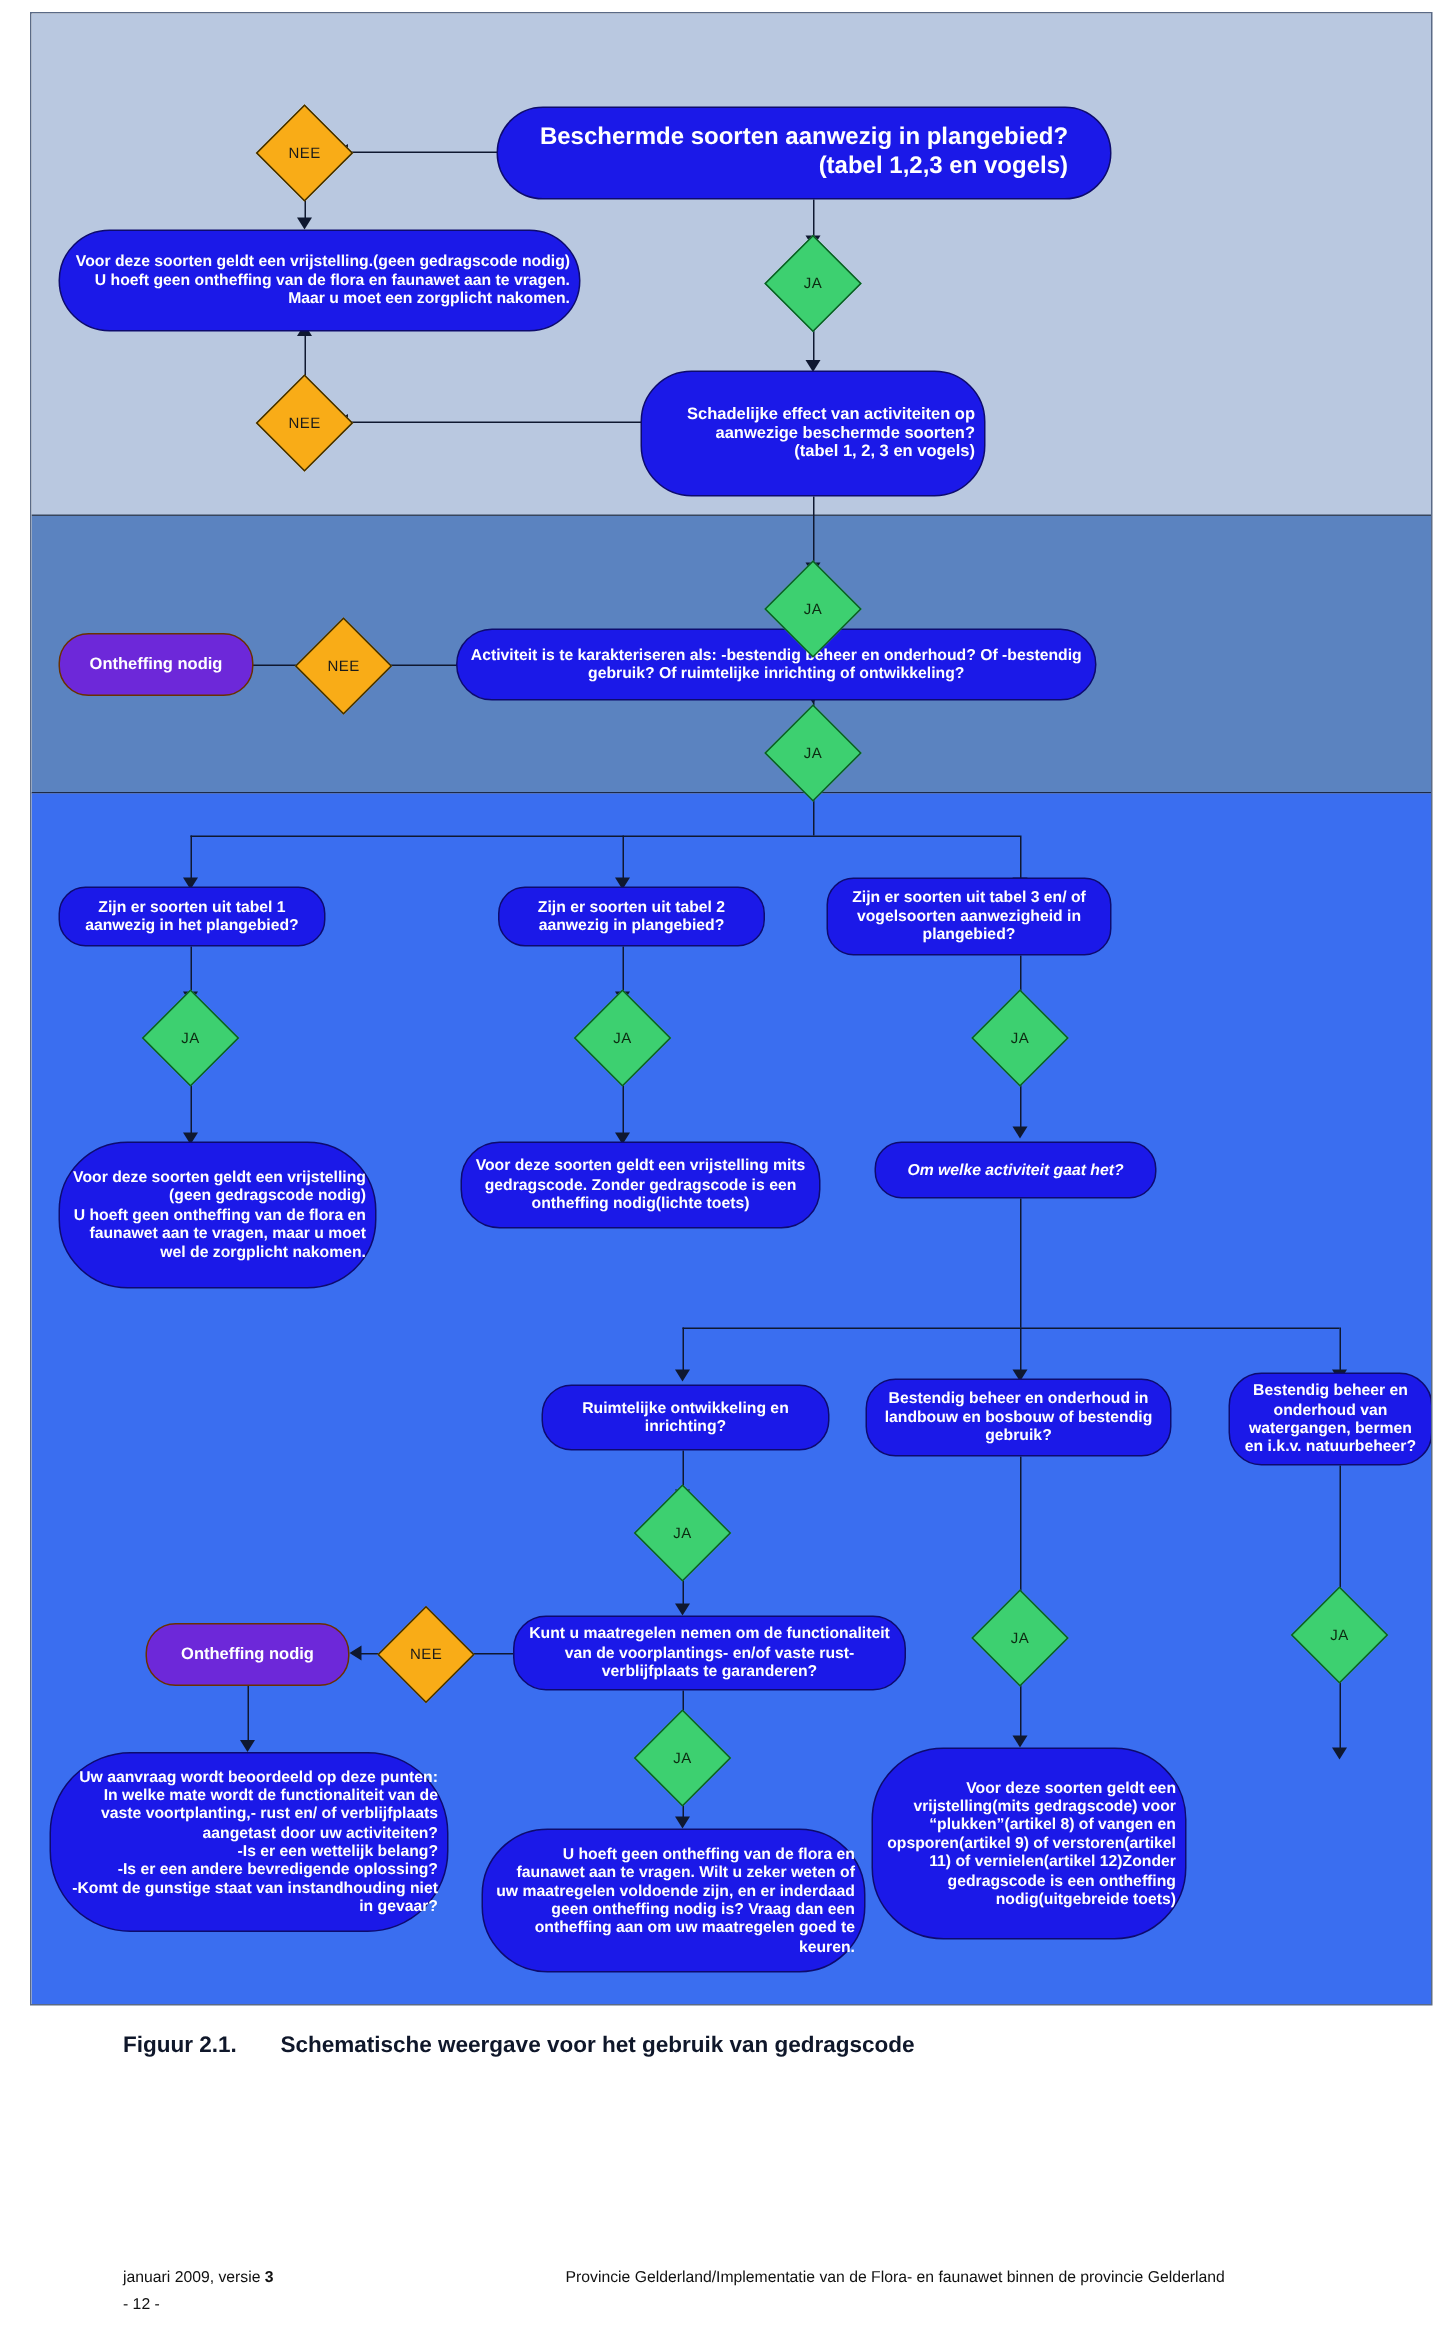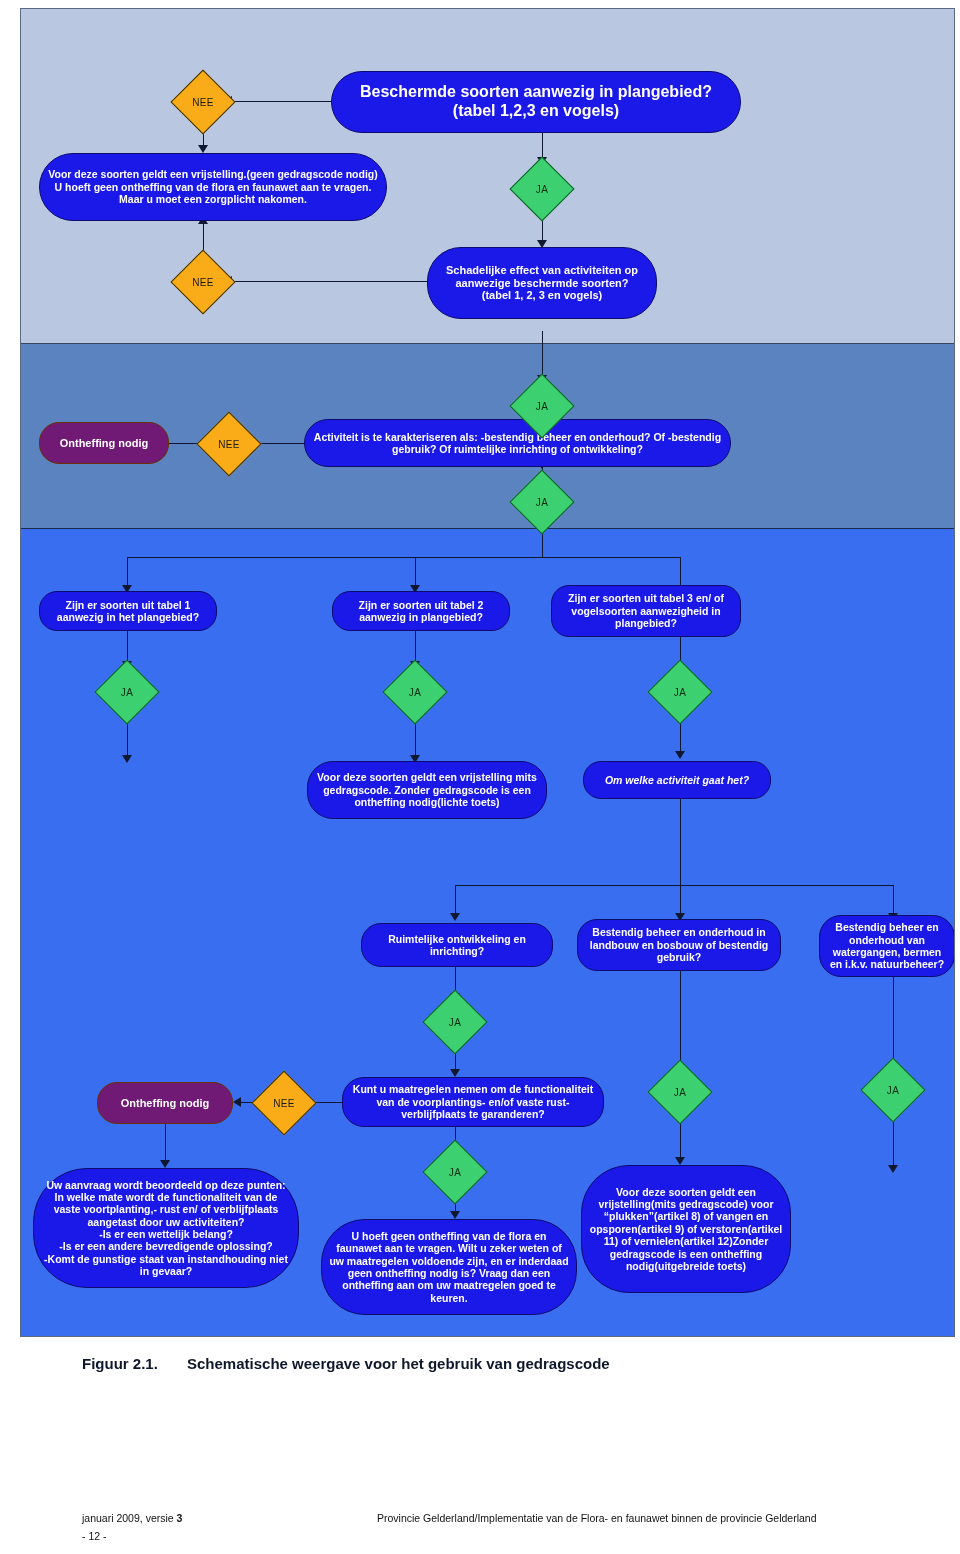--- a/index.html
+++ b/index.html
@@ -15,22 +15,22 @@
   .band.b2{top:335px;height:184px;background:#5b83c0;border-bottom:1px solid #1d2a47;}
   .band.b3{top:520px;height:809px;background:#3a6ef0;}
 
   
   .node{position:absolute;box-sizing:border-box;display:flex;align-items:center;justify-content:center;
         text-align:center;color:#ffffff;font-weight:bold;line-height:1.18;
         padding:3px 6px;z-index:5;}
   .proc{background:#1b19e8;border:1px solid #0d0b6e;border-radius:26px;
         box-shadow:inset 0 0 0 0 rgba(0,0,0,0);}
   .proc.r18{border-radius:18px;}
-  .proc.r34{border-radius:34px;}
-  .term{background:#701a75;border:1px solid #6b3000;border-radius:20px;}
+  .proc.r34{border-radius:34px;text-align:right;}
+  .term{background:#6d28d9;border:1px solid #6b3000;border-radius:20px;}
   .dec{position:absolute;display:flex;align-items:center;justify-content:center;
        color:#1a1a1a;font-weight:normal;z-index:6;}
   .dec .dshape{position:absolute;inset:0;transform:rotate(45deg);border:1px solid #3b2c00;}
   .dec .dlbl{position:relative;z-index:2;font-size:10px;letter-spacing:.3px;}
   .dec.nee .dshape{background:#f9ac17;}
   .dec.ja  .dshape{background:#3dd070;border-color:#0b5b22;}
   .dec.ja  .dlbl{color:#0c2b11;}
 
   
   .ln{position:absolute;background:#16213a;z-index:3;}
@@ -78,21 +78,21 @@
 
   <div class="ln v thick" style="left:521px;top:124px;height:28px;"></div>
   <div class="ar d" style="left:516px;top:148px;"></div>
   <div class="dec ja" style="left:498px;top:157px;width:46px;height:46px;">
     <div class="dshape"></div>
     <div class="dlbl">JA</div>
   </div>
   <div class="ln v thick" style="left:521px;top:203px;height:32px;"></div>
   <div class="ar d" style="left:516px;top:231px;"></div>
 
-  <div class="node proc r34" style="left:406px;top:238px;width:230px;height:72px;font-size:11px;white-space:pre-line;">Schadelijke effect van activiteiten op aanwezige beschermde soorten?
+  <div class="node proc r34" style="left:406px;top:238px;width:230px;height:84px;font-size:11px;white-space:pre-line;">Schadelijke effect van activiteiten op aanwezige beschermde soorten?
 (tabel 1, 2, 3 en vogels)</div>
 
   <div class="ln h thick" style="left:206px;top:272px;width:202px;"></div>
   <div class="ar l" style="left:203px;top:267px;"></div>
   <div class="dec nee" style="left:159px;top:250px;width:46px;height:46px;">
     <div class="dshape"></div>
     <div class="dlbl">NEE</div>
   </div>
   <div class="ln v thick" style="left:182px;top:214px;height:38px;"></div>
   <div class="ar u" style="left:177px;top:207px;"></div>
@@ -154,20 +154,23 @@
   <div class="ar d" style="left:389px;top:746px;"></div>
 
   <div class="ln v thick" style="left:659px;top:628px;height:30px;"></div>
   <div class="dec ja" style="left:636px;top:660px;width:46px;height:46px;">
     <div class="dshape"></div>
     <div class="dlbl">JA</div>
   </div>
   <div class="ln v thick" style="left:659px;top:706px;height:40px;"></div>
   <div class="ar d" style="left:654px;top:742px;"></div>
 
+  <div class="node proc r34" style="left:18px;top:752px;width:212px;height:98px;font-size:10.5px;white-space:pre-line;border-radius:46px;">Voor deze soorten geldt een vrijstelling
+(geen gedragscode nodig)
+U hoeft geen ontheffing van de flora en faunawet aan te vragen, maar u moet wel de zorgplicht nakomen.</div>
   <div class="node proc r26" style="left:286px;top:752px;width:240px;height:58px;font-size:10.5px;border-radius:26px;">Voor deze soorten geldt een vrijstelling mits gedragscode. Zonder gedragscode is een ontheffing nodig(lichte toets)</div>
   <div class="node proc r18" style="left:562px;top:752px;width:188px;height:38px;font-size:10.5px;border-radius:18px;font-style:italic;">Om welke activiteit gaat het?</div>
 
   <div class="ln v thick" style="left:659px;top:790px;height:86px;"></div>
   <div class="ln h thick" style="left:434px;top:876px;width:438px;"></div>
   <div class="ln v thick" style="left:434px;top:876px;height:32px;"></div>
   <div class="ar d" style="left:429px;top:904px;"></div>
   <div class="ln v thick" style="left:659px;top:876px;height:32px;"></div>
   <div class="ar d" style="left:654px;top:904px;"></div>
   <div class="ln v thick" style="left:872px;top:876px;height:32px;"></div>

